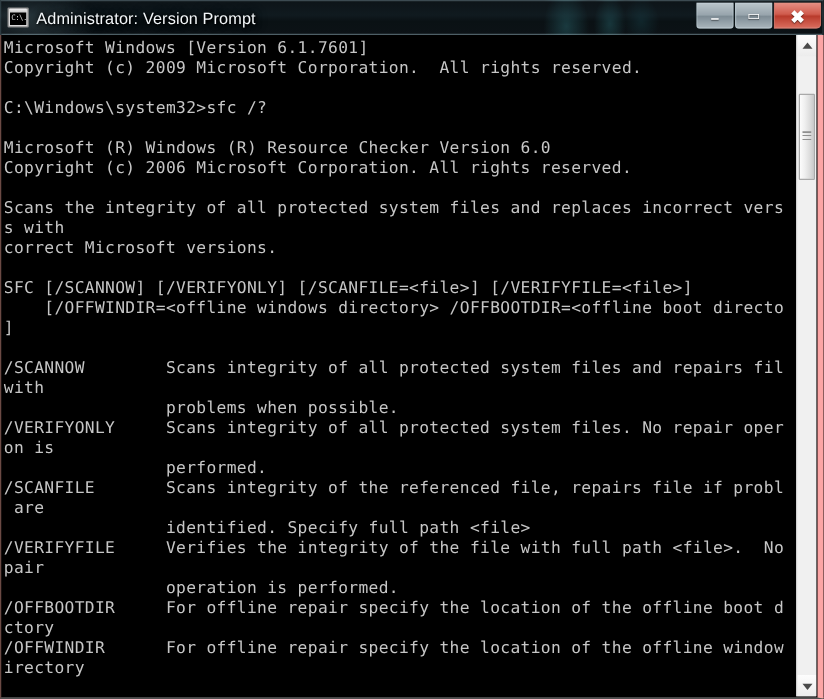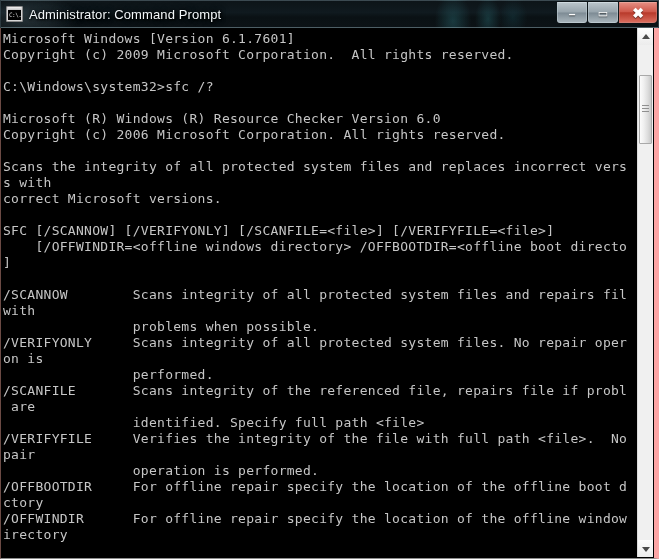--- a/index.html
+++ b/index.html
@@ -264,21 +264,21 @@
 
 <div id="window">
 
   <div id="titlebar">
 
     <div id="title-icon">
       <div class="bar"></div>
       <div class="scr">C:\.</div>
     </div>
 
-    <div id="title-text">Administrator: Command Prompt</div>
+    <div id="title-text">Administrator: Version Prompt</div>
 
     <div class="capbtn" id="btn-min">
       <span class="glyph">–</span>
     </div>
     <div class="capbtn" id="btn-max">
       <span class="glyph">▭</span>
     </div>
     <div class="capbtn" id="btn-close">
       <span class="glyph">✖</span>
     </div>

